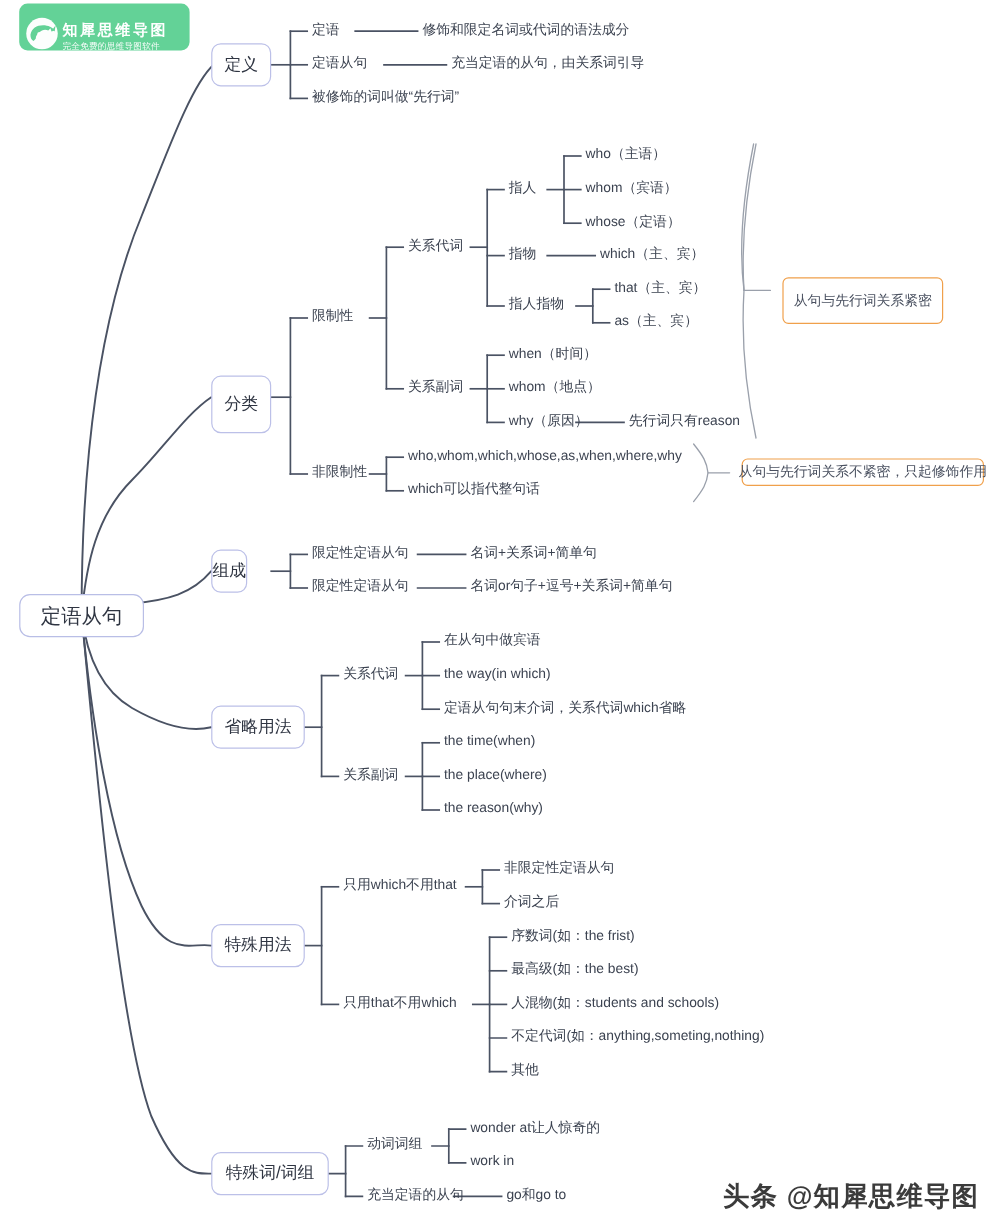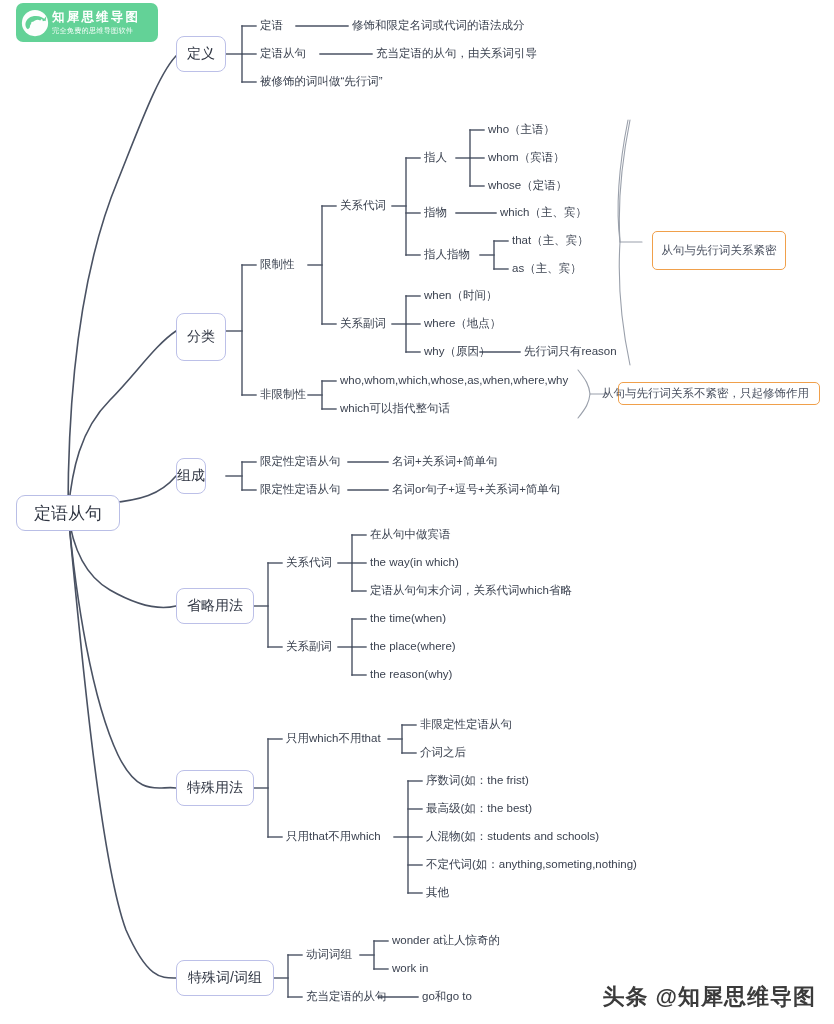--- a/index.html
+++ b/index.html
@@ -9,21 +9,21 @@
     font-family:"Liberation Sans","DejaVu Sans",sans-serif;
     position:relative;overflow:hidden;
   }
   #stage{position:absolute;left:0;top:0;width:834px;height:1024px;}
   svg#wires{position:absolute;left:0;top:0;width:834px;height:1024px;pointer-events:none;}
 
   
   .logo{
     position:absolute;left:16px;top:3px;width:142px;height:39px;
     background:#63d297;border-radius:7px;
-    display:flex;align-items:center;padding-left:5px;box-sizing:border-box;
+    display:flex;align-items:flex-end;padding-left:5px;box-sizing:border-box;
   }
   .logo .rhino{width:28px;height:28px;flex:0 0 28px;position:relative;}
   .logo .rhino svg{display:block;}
   .logo .ltext{margin-left:3px;line-height:1;}
   .logo .l1{color:#ffffff;font-size:12.5px;letter-spacing:2.2px;font-weight:700;white-space:nowrap;}
   .logo .l2{color:#ffffff;font-size:7.2px;letter-spacing:.2px;margin-top:3px;white-space:nowrap;opacity:.95;}
 
   
   .node{
     position:absolute;box-sizing:border-box;
@@ -226,33 +226,33 @@
 
   <div class="lbl" style="left:424px;top:207px;">指物</div>
   <div class="lbl" style="left:500px;top:207px;">which（主、宾）</div>
 
   <div class="lbl" style="left:424px;top:249px;">指人指物</div>
   <div class="lbl" style="left:512px;top:235px;">that（主、宾）</div>
   <div class="lbl" style="left:512px;top:263px;">as（主、宾）</div>
 
   <div class="lbl" style="left:340px;top:318px;">关系副词</div>
   <div class="lbl" style="left:424px;top:290px;">when（时间）</div>
-  <div class="lbl" style="left:424px;top:318px;">where（地点）</div>
+  <div class="lbl" style="left:424px;top:318px;">whom（地点）</div>
   <div class="lbl" style="left:424px;top:346px;">why（原因）</div>
   <div class="lbl" style="left:524px;top:346px;">先行词只有reason</div>
 
   <div class="callout" style="left:652px;top:231px;width:134px;height:39px;">
     <span>从句与先行词关系紧密</span>
   </div>
 
   <div class="lbl" style="left:260px;top:389px;">非限制性</div>
   <div class="lbl" style="left:340px;top:375px;">who,whom,which,whose,as,when,where,why</div>
   <div class="lbl" style="left:340px;top:403px;">which可以指代整句话</div>
 
-  <div class="callout" style="left:618px;top:382px;width:202px;height:23px;justify-content:flex-end;">
+  <div class="callout" style="left:618px;top:382px;width:202px;height:23px;">
     <span>从句与先行词关系不紧密，只起修饰作用</span>
   </div>
 
   <div class="node main" style="left:176px;top:458px;width:30px;height:36px;">
     <span>组成</span>
   </div>
   <div class="lbl" style="left:260px;top:456px;">限定性定语从句</div>
   <div class="lbl" style="left:392px;top:456px;">名词+关系词+简单句</div>
   <div class="lbl" style="left:260px;top:484px;">限定性定语从句</div>
   <div class="lbl" style="left:392px;top:484px;">名词or句子+逗号+关系词+简单句</div>

